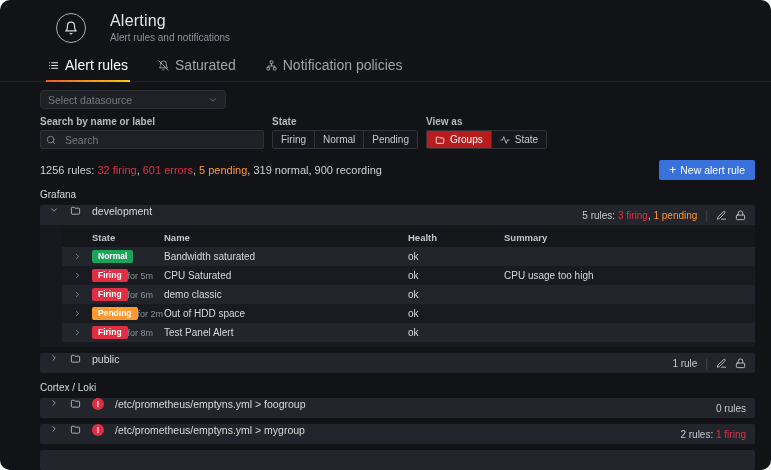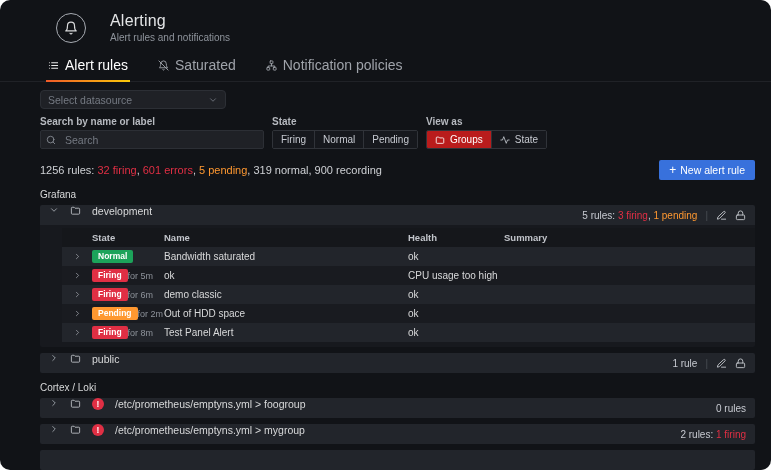--- a/index.html
+++ b/index.html
@@ -255,20 +255,21 @@
           <div class="t-row">
             <div class="cell-exp">
                 <svg width="9" height="9" viewBox="0 0 24 24" fill="none" stroke="currentColor" stroke-width="2" stroke-linecap="round" stroke-linejoin="round">
                   <polyline points="9 18 15 12 9 6"></polyline>
                 </svg>
               </div>
             <div class="statecell">
                 <span class="badge firing">Firing</span>
                 <span class="dur">for 5m</span>
               </div>
+            <div>CPU Saturated</div>
             <div>ok</div>
             <div>CPU usage too high</div>
           </div>
 
           <div class="t-row">
             <div class="cell-exp">
                 <svg width="9" height="9" viewBox="0 0 24 24" fill="none" stroke="currentColor" stroke-width="2" stroke-linecap="round" stroke-linejoin="round">
                   <polyline points="9 18 15 12 9 6"></polyline>
                 </svg>
               </div>

